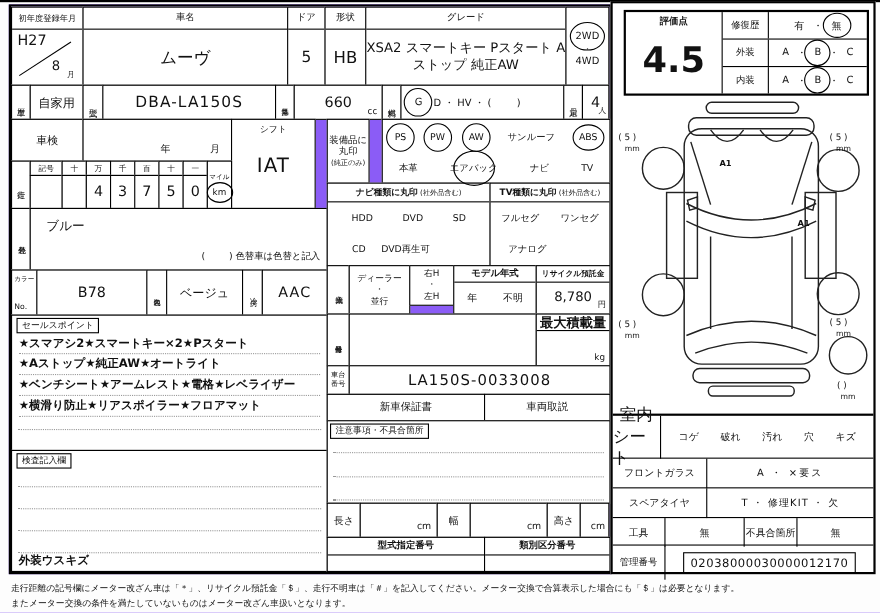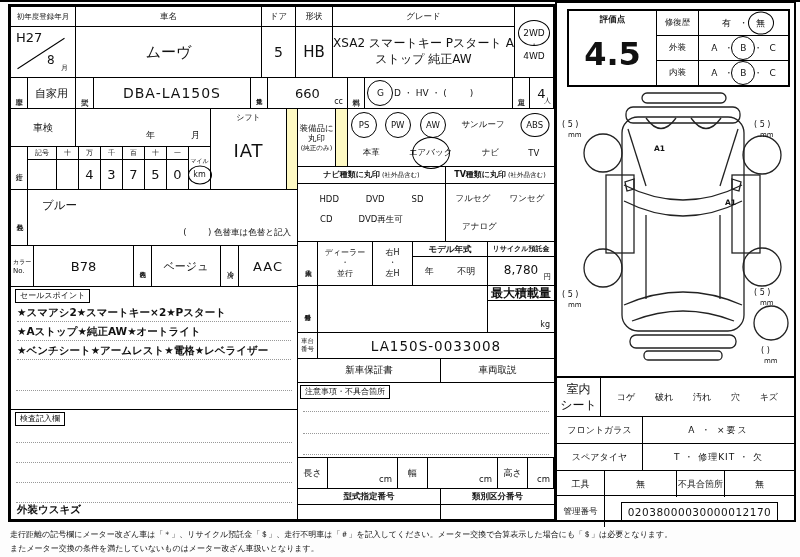--- a/index.html
+++ b/index.html
@@ -18,21 +18,21 @@
 .pre{white-space:pre}
 .star{position:absolute;left:6px;right:6px;font-size:10.5px;font-weight:700;border-bottom:1px dotted #999;height:17px;line-height:15px;white-space:nowrap}
 .crow{position:absolute;left:0;right:0;border-top:1px solid #000}
 svg text{font-family:"DejaVu Sans",sans-serif}
 </style>
 </head>
 <body>
 
 <div class="abs" style="left:0;top:0;width:800px;height:2px;background:#000"></div>
 
-<div class="abs" style="left:8px;top:4px;width:548px;height:518px;border:2px solid #000;background:#fef9c3">
+<div class="abs" style="left:8px;top:4px;width:548px;height:518px;border:2px solid #000;background:#8b5cf6">
 
   <div class="cell" style="left:0;top:0;width:66px;height:72px">
     <div class="hdr" style="font-size:7.5px">初年度登録年月</div>
     <div class="abs" style="left:0;top:20px;right:0;bottom:0">
       <span class="abs" style="left:5px;top:3px;font-size:13px">H27</span>
       <span class="abs" style="left:2px;top:26px;width:56px;height:1px;background:#000;transform:rotate(-33deg)"></span>
       <span class="abs" style="left:36px;top:26px;font-size:12px">8</span>
       <span class="abs" style="left:50px;top:36px;font-size:7px">月</span>
     </div>
   </div>
@@ -155,21 +155,21 @@
   </div>
 
   <div class="cell c" style="left:0;top:183px;width:18px;height:57px">
     <span class="vert" style="font-size:7px;letter-spacing:0">外装色</span>
   </div>
   <div class="cell" style="left:17px;top:183px;width:271px;height:57px">
     <span class="abs" style="left:14px;top:8px;font-size:11.5px">ブルー</span>
     <span class="abs pre" style="right:6px;bottom:6px;font-size:8.5px">(        ) 色替車は色替と記入</span>
   </div>
 
-  <div class="cell col" style="left:0;top:239px;width:24px;height:42px;align-items:flex-start;padding-left:2px;">
+  <div class="cell col" style="left:0;top:239px;width:24px;height:42px;align-items:flex-start;padding-left:2px;justify-content:space-between">
     <span style="font-size:6px;margin-top:3px">カラー</span>
     <span style="font-size:7px;margin-bottom:3px">No.</span>
   </div>
   <div class="cell c" style="left:23px;top:239px;width:101px;height:42px">
     <span style="font-size:13px">B78</span>
   </div>
   <div class="cell c" style="left:123px;top:239px;width:19px;height:42px">
     <span class="vert" style="font-size:6.5px;letter-spacing:0">内装色</span>
   </div>
   <div class="cell c" style="left:141px;top:239px;width:70px;height:42px">
@@ -180,20 +180,21 @@
   </div>
   <div class="cell c" style="left:228px;top:239px;width:60px;height:42px">
     <span style="font-size:13px;letter-spacing:1px">AAC</span>
   </div>
 
   <div class="cell" style="left:0;top:280px;width:288px;height:124px">
     <span class="tag" style="left:4px;top:2px">セールスポイント</span>
     <div class="star" style="top:18px">★スマアシ2★スマートキー×2★Pスタート</div>
     <div class="star" style="top:37px">★Aストップ★純正AW★オートライト</div>
     <div class="star" style="top:56px">★ベンチシート★アームレスト★電格★レベライザー</div>
+    <div class="star" style="top:75px">★横滑り防止★リアスポイラー★フロアマット</div>
     <div class="dot" style="top:103px"></div>
   </div>
 
   <div class="cell" style="left:0;top:403px;width:288px;height:111px">
     <span class="tag" style="left:4px;top:2px">検査記入欄</span>
     <div class="dot" style="top:32px"></div>
     <div class="dot" style="top:52px"></div>
     <div class="dot" style="top:72px"></div>
     <div class="dot" style="top:92px"></div>
     <span class="abs" style="left:6px;top:93px;font-size:10.5px;font-weight:600">外装ウスキズ</span>
@@ -223,21 +224,21 @@
   <div class="cell" style="left:287px;top:160px;width:149px;height:76px">
     <div class="hdr" style="height:17px;gap:2px">
       <span style="font-size:8px;font-weight:600">ナビ種類に丸印</span>
       <span style="font-size:6.5px">(社外品含む)</span>
     </div>
     <div style="display:flex;justify-content:space-around;align-items:center;height:30px;font-size:8.5px;padding:0 8px">
       <span>HDD</span>
       <span>DVD</span>
       <span>SD</span>
     </div>
-    <div style="display:flex;align-items:flex-start;height:26px;font-size:8.5px;gap:26px;padding-left:22px">
+    <div style="display:flex;align-items:center;height:26px;font-size:8.5px;gap:14px;padding-left:22px">
       <span>CD</span>
       <span>DVD再生可</span>
     </div>
   </div>
   <div class="cell" style="left:435px;top:160px;width:110px;height:76px">
     <div class="hdr" style="height:17px;gap:2px">
       <span style="font-size:8px;font-weight:600">TV種類に丸印</span>
       <span style="font-size:6.5px">(社外品含む)</span>
     </div>
     <div style="display:flex;justify-content:space-around;align-items:center;height:30px;font-size:8.5px">
@@ -250,21 +251,21 @@
   </div>
 
   <div class="cell c" style="left:287px;top:235px;width:21px;height:45px">
     <span class="vert" style="font-size:7px;letter-spacing:0">輸入車</span>
   </div>
   <div class="cell col" style="left:307px;top:235px;width:56px;height:45px;font-size:8px;line-height:1.3">
     <span>ディーラー</span>
     <span>・</span>
     <span>並行</span>
   </div>
-  <div class="cell col" style="left:362px;top:235px;width:41px;height:45px;font-size:8px;line-height:1.3">
+  <div class="cell col" style="left:362px;top:235px;width:41px;height:37px;font-size:8px;line-height:1.3">
     <span>右H</span>
     <span>・</span>
     <span>左H</span>
   </div>
   <div class="cell" style="left:402px;top:235px;width:76px;height:45px">
     <div class="hdr" style="height:15px;font-size:8.5px;font-weight:600">モデル年式</div>
     <div style="display:flex;justify-content:space-around;align-items:center;height:28px;font-size:9px">
       <span>年</span>
       <span>不明</span>
     </div>
@@ -410,21 +411,21 @@
       <text x="196" y="206" font-size="8">( 5 )</text>
       <text x="202" y="216" font-size="7">mm</text>
       <text x="203" y="264" font-size="8">(  )</text>
       <text x="206" y="274" font-size="7">mm</text>
       <text x="96" y="62" font-size="7.5" font-weight="bold">A1</text>
       <text x="167" y="116" font-size="7.5" font-weight="bold">A1</text>
     </g>
   </svg>
 
   <div class="crow" style="top:373px;height:41px;border-top-width:2px;display:flex">
-    <span class="col" style="width:44px;border-right:1px solid #000;line-height:1.3;font-size:12px">
+    <span class="col" style="width:44px;border-right:1px solid #000;line-height:1.3;font-size:15px">
       <span>室内</span>
         <span>シート</span>
     </span>
     <span class="c" style="flex:1;justify-content:space-around;font-size:9px;padding:0 6px">
       <span>コゲ</span>
       <span>破れ</span>
       <span>汚れ</span>
       <span>穴</span>
       <span>キズ</span>
     </span>

